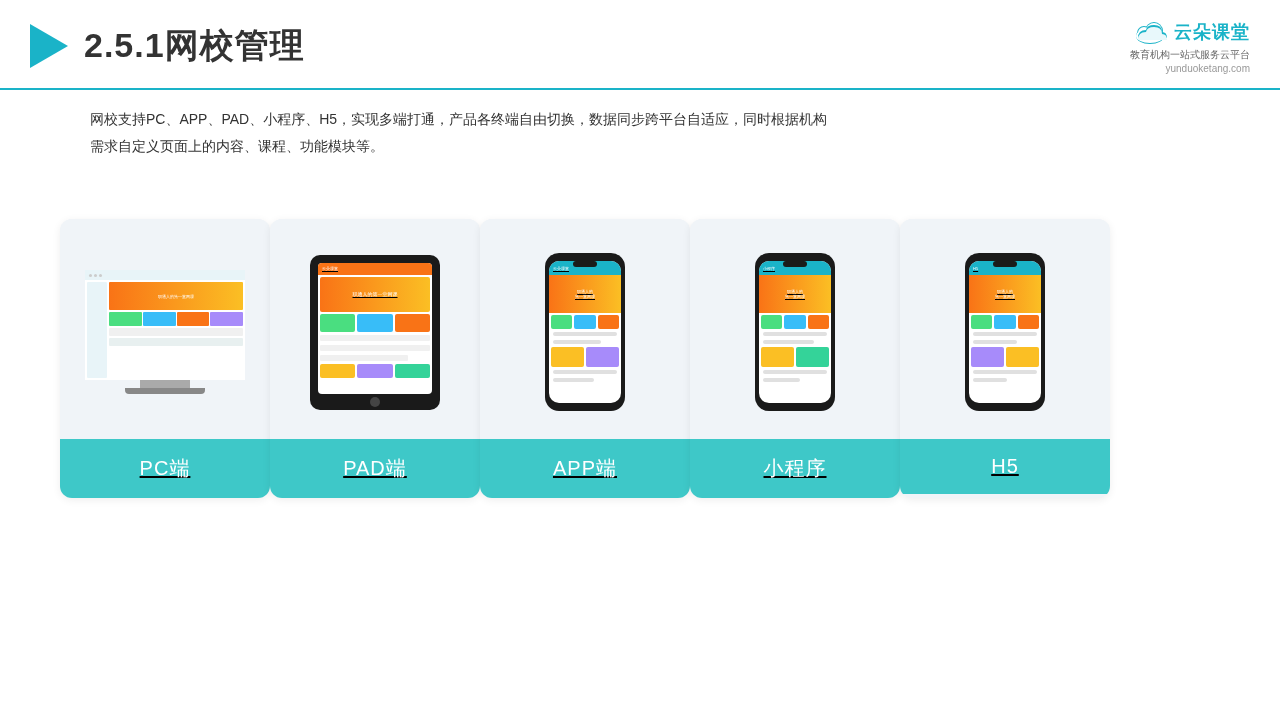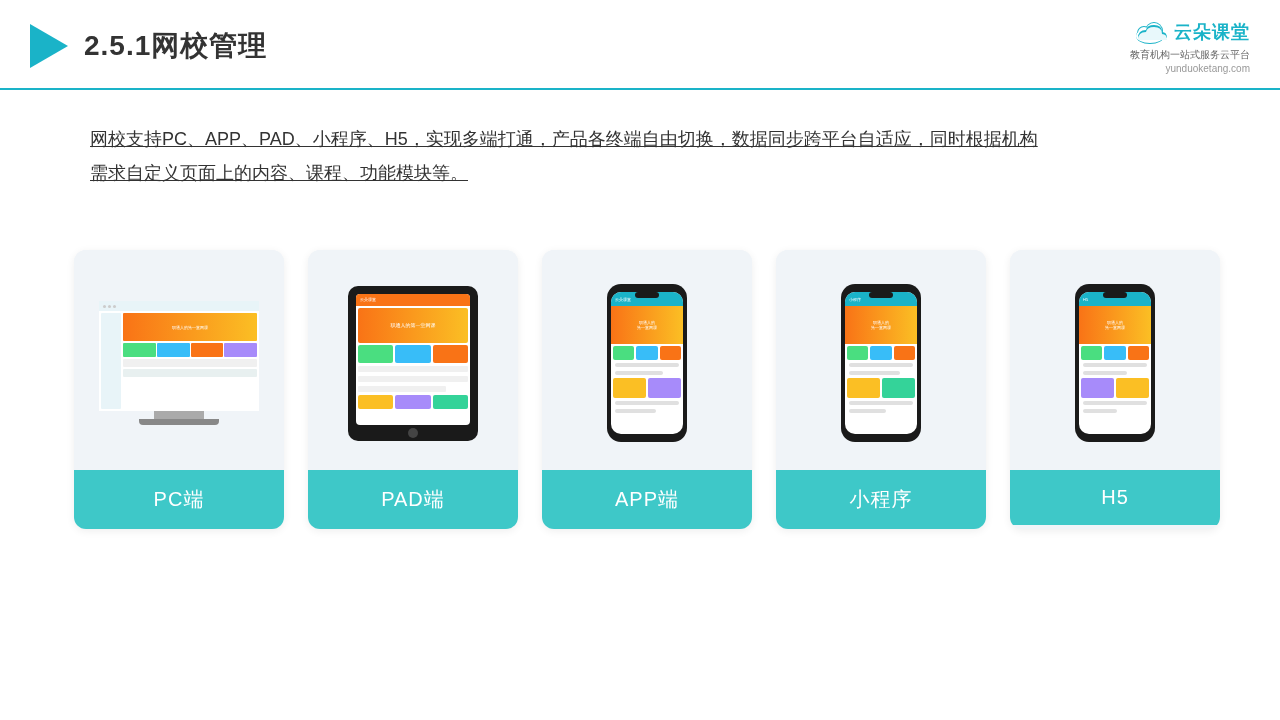--- a/index.html
+++ b/index.html
@@ -26,21 +26,21 @@
       gap: 16px;
     }
     .logo-triangle {
       width: 0;
       height: 0;
       border-top: 22px solid transparent;
       border-bottom: 22px solid transparent;
       border-left: 38px solid #1ab3c8;
     }
     .page-title {
-      font-size: 28px;
+      font-size: 34px;
       font-weight: bold;
       color: #333;
       letter-spacing: 1px;
     }
     .header-right {
       display: flex;
       align-items: center;
       gap: 8px;
     }
     .brand-logo {
@@ -66,34 +66,34 @@
       line-height: 1.3;
       text-align: right;
     }
     .brand-url {
       font-size: 10px;
       color: #999;
     }
 
     
     .description {
-      padding: 32px 90px 20px 90px;
-      font-size: 18px;
+      padding: 16px 90px 20px 90px;
+      font-size: 14px;
       color: #333;
       line-height: 1.9;
-      text-decoration: underline;
     }
 
     
     .cards-container {
       display: flex;
-      justify-content: flex-end;
-      gap: 24px;
+      justify-content: flex-start;
+      gap: 0;
       padding: 30px 60px 30px 60px;
       margin-top: 10px;
+      text-decoration: underline;
     }
 
     .card {
       background: #f0f4f8;
       border-radius: 12px;
       width: 210px;
       display: flex;
       flex-direction: column;
       align-items: center;
       overflow: hidden;

